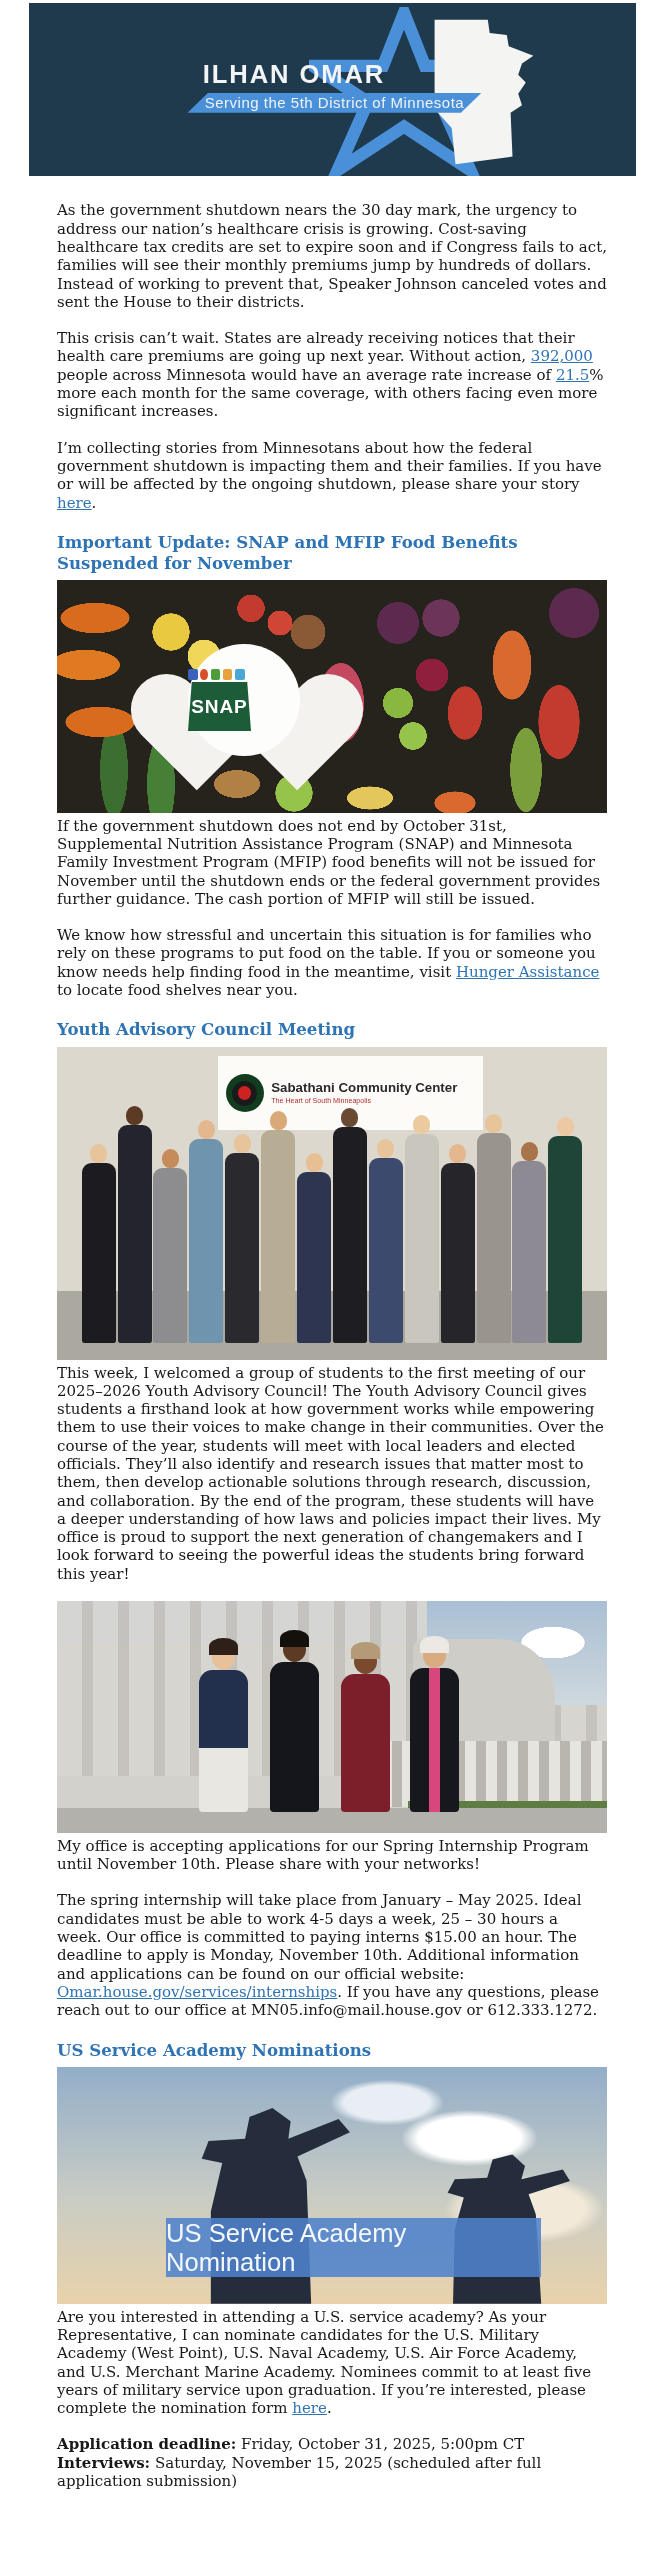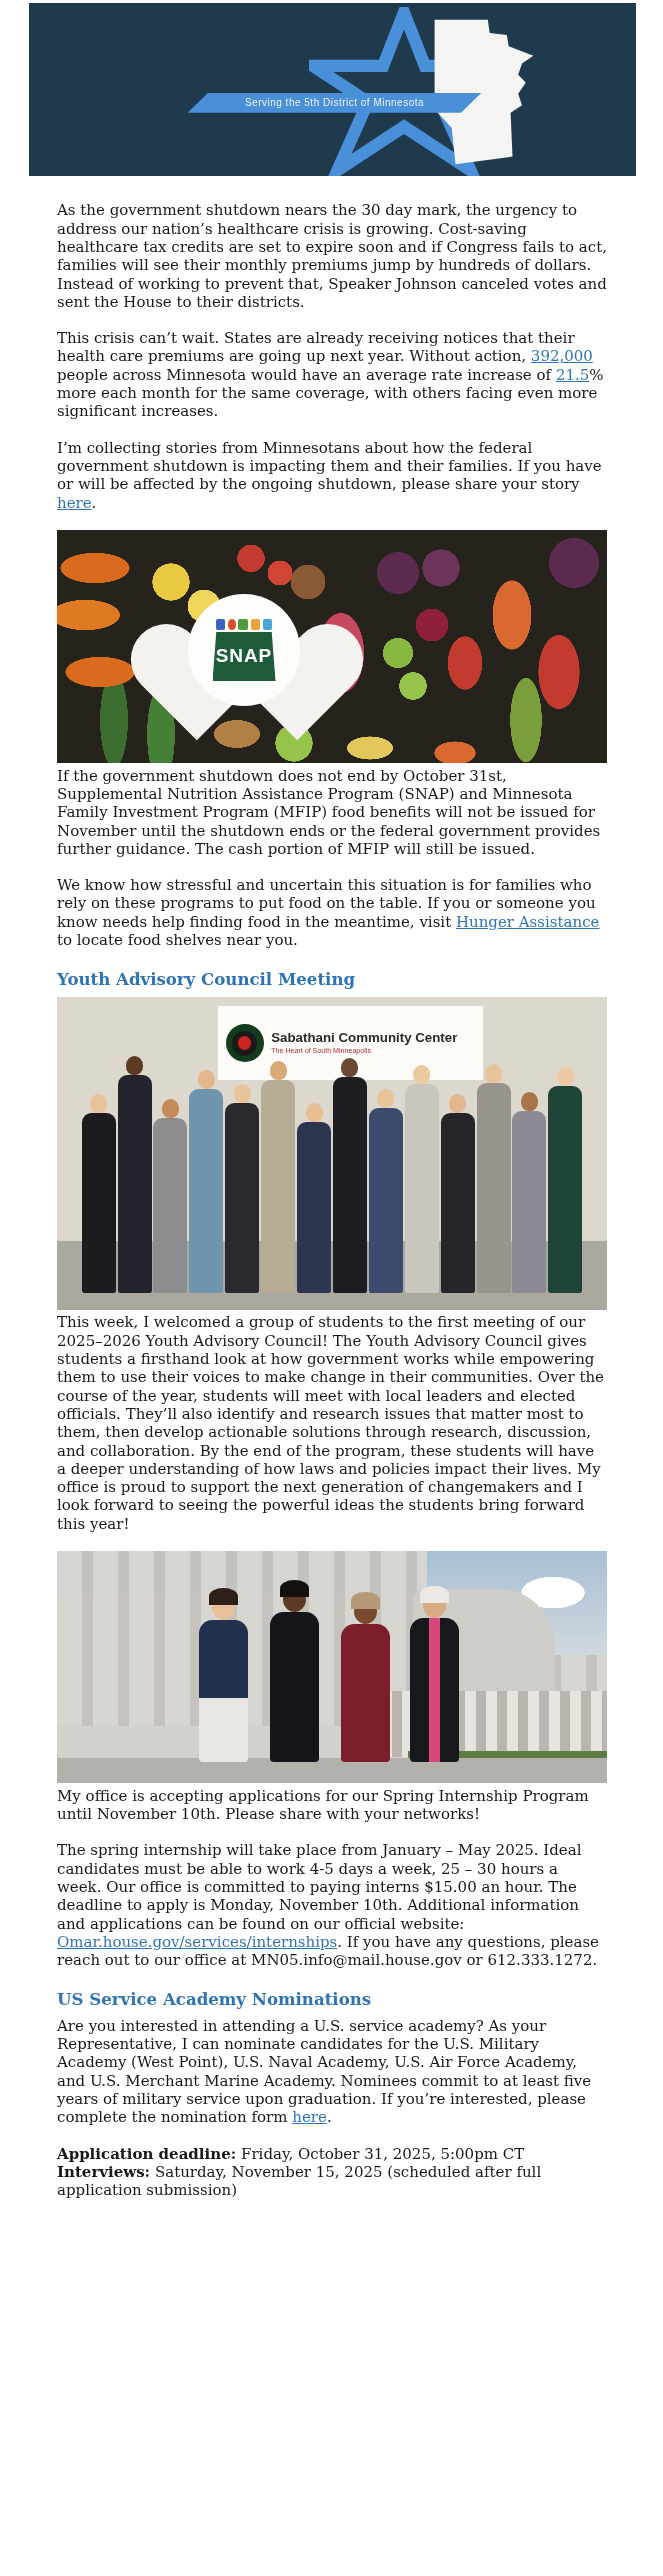--- a/index.html
+++ b/index.html
@@ -8,21 +8,21 @@
 
   
   .header{position:relative;width:607px;height:173px;background:#1f394d;overflow:hidden;}
   .star-svg{position:absolute;left:280px;top:3.8px;}
   .mn-svg{position:absolute;left:398px;top:11.4px;}
   .hname{position:absolute;left:133px;top:57px;width:265px;text-align:center;
          font-family:"Liberation Sans",sans-serif;font-weight:bold;font-size:25.6px;
          letter-spacing:1.9px;color:#f2f4f6;}
   .ribbon{position:absolute;left:159px;top:90px;width:294px;height:20px;background:#4a90d9;
           clip-path:polygon(0 100%,7% 0,100% 0,93% 100%);display:flex;align-items:center;justify-content:center;}
-  .ribbon span{font-family:"Liberation Sans",sans-serif;font-size:10px;color:#eef3f8;letter-spacing:0.5px;}
+  .ribbon span{font-family:"Liberation Sans",sans-serif;font-size:15px;color:#eef3f8;letter-spacing:0.5px;}
 
   
   .content{width:550px;margin:0 auto;padding-top:7.6px;}
   .content p{font-size:15px;line-height:1.22;margin:18px 0;}
   .salutation{margin-top:21px !important;}
   .sec{font-size:16.6px;line-height:1.25;font-weight:bold;color:#2e74b5;margin:20px 0 6.6px 0;}
   a.lnk{color:#2e74b5;text-decoration:underline;cursor:pointer;}
   .nogap{margin-top:0 !important;}
   .tight{margin-bottom:0 !important;}
 
@@ -56,21 +56,21 @@
     radial-gradient(28.4px 28.4px at 237px 213px,#96c44a 65%,transparent 66%),
     radial-gradient(38px 19px at 313px 218px,#e3c75a 60%,transparent 61%),
     radial-gradient(34px 19px at 398px 223px,#d9692e 60%,transparent 61%),
     #26231c;}
   .heart{position:absolute;left:119px;top:46px;width:142px;height:128px;}
   .heart::before,.heart::after{content:"";position:absolute;top:0;width:71px;height:114px;
     border-radius:71px 71px 0 0;background:#f4f2ee;}
   .heart::before{left:71px;transform:rotate(45deg);transform-origin:0 100%;}
   .heart::after{left:0;transform:rotate(-45deg);transform-origin:100% 100%;}
   .snap-circle{position:absolute;left:131px;top:64px;width:112px;height:112px;border-radius:50%;
-    background:#fdfdfc;display:flex;flex-direction:column;align-items:center;justify-content:center;z-index:2;}
+    background:#fdfdfc;display:flex;flex-direction:column;justify-content:center;z-index:2;}
   .snap-icons{display:flex;gap:2.8px;margin-bottom:1.9px;}
   .si{display:block;width:9.5px;height:11.4px;border-radius:1.9px;}
   .si.a{background:#3a63c0;} .si.b{background:#d94f2a;width:7.6px;border-radius:50%;}
   .si.c{background:#4d9e3a;} .si.d{background:#e8a43c;} .si.e{background:#49a8d8;}
   .snap-bag{width:63px;height:49px;background:#1c5c38;clip-path:polygon(6% 0,94% 0,100% 100%,0 100%);
     display:flex;align-items:center;justify-content:center;}
   .snap-bag span{font-family:"Liberation Sans",sans-serif;font-weight:bold;font-size:19px;color:#fff;letter-spacing:0.9px;}
 
   
   .youth{height:313px;background:linear-gradient(#dcd8cd 0 78%,#aba89f 78% 100%);}
@@ -125,34 +125,36 @@
 <div class="page">
   <div class="email">
 
     <div class="header">
       <svg class="star-svg" width="190" height="169" viewBox="0 0 200 178">
         <path d="M100 6 L122 62 L196 62 L138 100 L170 172 L100 126 L30 172 L62 100 L4 62 L78 62 Z" fill="none" stroke="#4a90d9" stroke-width="13" stroke-linejoin="miter"></path>
       </svg>
       <svg class="mn-svg" width="114" height="154" viewBox="0 0 120 162">
         <path d="M8 6 L64 6 L66 20 L84 22 L86 34 L112 44 L100 52 L96 64 L104 72 L96 84 L100 96 L88 104 L90 150 L30 158 L26 120 L8 100 Z" fill="#f4f4f2"></path>
       </svg>
+      <div class="hname">ILHAN OMAR</div>
       <div class="ribbon">
         <span>Serving the 5th  District of Minnesota</span>
       </div>
     </div>
 
     <div class="content">
 
 
       <p>As the government shutdown nears the 30 day mark, the urgency to address our nation’s healthcare crisis is growing. Cost-saving healthcare tax credits are set to expire soon and if Congress fails to act, families will see their monthly premiums jump by hundreds of dollars. Instead of working to prevent that, Speaker Johnson canceled votes and sent the House to their districts.</p>
 
       <p><span>This crisis can’t wait. States are already receiving notices that their health care premiums are going up next year. Without action, </span><a class="lnk">392,000</a><span> people across Minnesota would have an average rate increase of </span><a class="lnk">21.5</a><span>% more each month for the same coverage, with others facing even more significant increases.</span></p>
 
       <p><span>I’m collecting stories from Minnesotans about how the federal government shutdown is impacting them and their families. If you have or will be affected by the ongoing shutdown, please share your story </span><a class="lnk">here</a><span>.</span></p>
 
+      <div class="sec">Important Update: SNAP and MFIP Food Benefits Suspended for November</div>
 
       <div class="photo snap">
         <div class="heart"></div>
         <div class="snap-circle">
           <div class="snap-icons">
             <i class="si a"></i>
             <i class="si b"></i>
             <i class="si c"></i>
             <i class="si d"></i>
             <i class="si e"></i>
@@ -240,20 +242,27 @@
         <div class="fig" style="--skin:#7a4a2e;--hair:#b59a78;left:284px;height:138px;background:#7c1f2b"></div>
         <div class="fig" style="--skin:#d8ab80;--hair:#ece9e4;left:353px;height:144px;background:linear-gradient(90deg,#17181d 0 38%,#d8467e 38% 62%,#17181d 62% 100%)"></div>
       </div>
 
       <p class="nogap">My office is accepting applications for our Spring Internship Program until November 10th. Please share with your networks!</p>
 
       <p><span>The spring internship will take place from January – May 2025. Ideal candidates must be able to work 4-5 days a week, 25 – 30 hours a week. Our office is committed to paying interns $15.00 an hour. The deadline to apply is Monday, November 10th. Additional information and applications can be found on our official website: </span><a class="lnk">Omar.house.gov/services/internships</a><span>. If you have any questions, please reach out to our office at MN05.info@mail.house.gov or 612.333.1272.</span></p>
 
       <div class="sec">US Service Academy Nominations</div>
 
+      <div class="photo academy">
+        <div class="sil s1"></div>
+        <div class="sil s2"></div>
+        <div class="acad-banner">
+          <span>US Service Academy Nomination</span>
+        </div>
+      </div>
 
       <p class="nogap"><span>Are you interested in attending a U.S. service academy? As your Representative, I can nominate candidates for the U.S. Military Academy (West Point), U.S. Naval Academy, U.S. Air Force Academy, and U.S. Merchant Marine Academy. Nominees commit to at least five years of military service upon graduation. If you’re interested, please complete the nomination form </span><a class="lnk">here</a><span>.</span></p>
 
       <p class="tight"><b>Application deadline:</b><span> Friday, October 31, 2025, 5:00pm CT</span><br><b>Interviews:</b><span> Saturday, November 15, 2025 (scheduled after full application submission)</span></p>
 
     </div>
   </div>
 
 </div>
 

